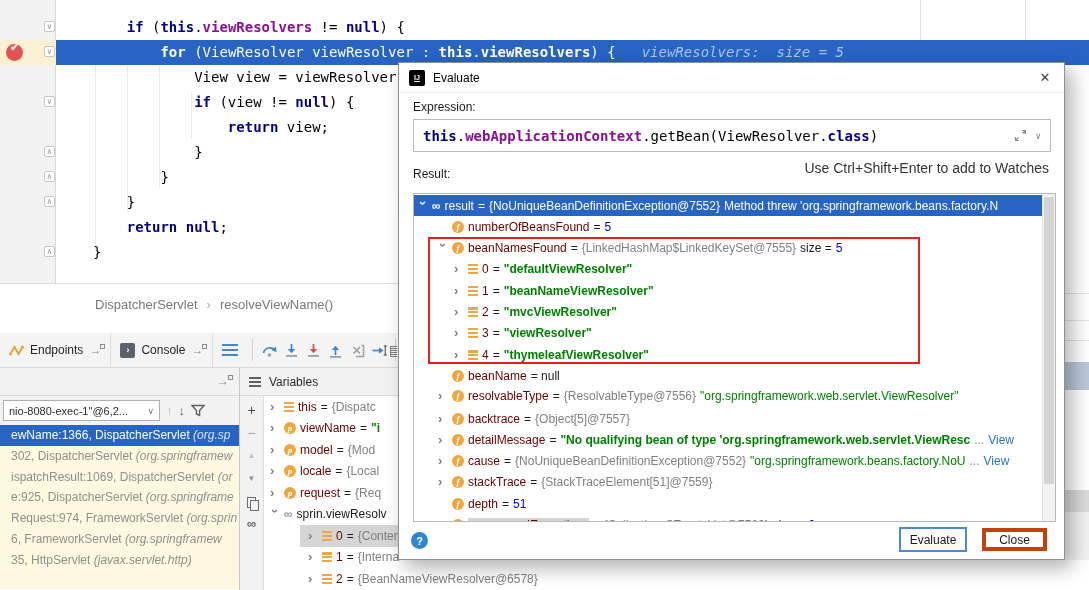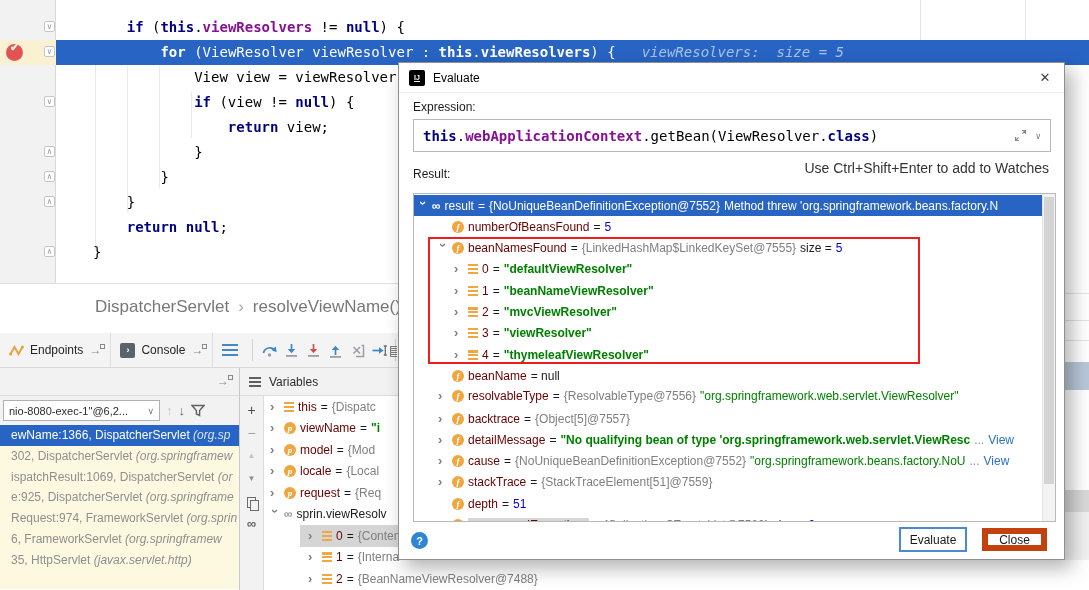--- a/index.html
+++ b/index.html
@@ -21,21 +21,21 @@
   .code{position:absolute;left:56px;top:15px;right:0;z-index:3;font-family:"DejaVu Sans Mono","Liberation Mono",monospace;font-size:14px;color:#000;}
   .code-line{height:25px;line-height:25px;white-space:pre;padding-left:37px;}
   .tok-k{color:#000080;font-weight:bold;}
   .tok-f{color:#871094;font-weight:bold;}
   .tok-p{color:#000;}
   .code-line.exec .tok-k,.code-line.exec .tok-f,.code-line.exec .tok-p{color:#fff;}
   .inline-hint{font-style:italic;color:#a9c3ea;margin-left:26px;}
 
   
   .crumbs{position:absolute;left:0;top:283px;width:100%;height:50px;background:#fff;border-top:1px solid #dedede;box-sizing:border-box;}
-  .crumbs-inner{position:absolute;left:95px;top:13px;font-size:17px;color:#787878;display:flex;gap:9px;align-items:center;}
+  .crumbs-inner{position:absolute;left:95px;top:13px;font-size:13px;color:#787878;display:flex;gap:9px;align-items:center;}
   .crumb-sep{color:#a8a8a8;}
   .dtoolbar{position:absolute;left:0;top:333px;width:100%;height:35px;background:#f4f4f4;border-bottom:1px solid #d9d9d9;box-sizing:border-box;display:flex;align-items:center;z-index:1;}
   .dtab{display:flex;align-items:center;gap:6px;padding:0 9px;height:34px;border-right:1px solid #dedede;font-size:12px;color:#262626;}
   .consic{width:15px;height:15px;background:#5a626b;border-radius:2px;color:#fff;font-size:9px;font-weight:bold;text-align:center;line-height:14px;}
   .consic::after{content:"›";}
   .ping{color:#8a8a8a;font-size:12px;position:relative;}
   .ping::before{content:"→";}
   .ping::after{content:"";position:absolute;right:-4px;top:1px;width:3px;height:3px;border:1px solid #8a8a8a;}
   .hamb{width:16px;height:12px;background:linear-gradient(#4688c7 0 2.5px,transparent 2.5px 5px,#4688c7 5px 7.5px,transparent 7.5px 10px,#4688c7 10px 12px);margin:0 9px;}
   .vsep{width:1px;height:22px;background:#d2d2d2;margin:0 5px;}
@@ -115,21 +115,21 @@
     display:flex;align-items:center;padding:0 9px;font-family:"DejaVu Sans Mono","Liberation Mono",monospace;font-size:14px;background:#fff;}
   .expr-icons{margin-left:auto;display:flex;align-items:center;gap:9px;}
   .hint{position:absolute;right:15px;top:97px;font-size:14px;color:#333;}
   .resbox{position:absolute;left:14px;top:130px;width:643px;height:329px;border:1px solid #b9b9b9;background:#fff;box-sizing:border-box;overflow:hidden;}
   .rrow{position:absolute;left:0;right:13px;height:21px;display:flex;align-items:center;font-size:12px;white-space:nowrap;overflow:hidden;gap:4px;}
   .sbar{position:absolute;right:0;top:0;width:13px;height:100%;background:#f3f3f3;border-left:1px solid #e4e4e4;box-sizing:border-box;}
   .sthumb{position:absolute;left:1px;right:1px;top:3px;height:287px;background:#d4d4d4;}
   .redbox{position:absolute;left:29px;top:174px;width:492px;height:127px;border:2px solid #ec1d1d;z-index:6;pointer-events:none;box-sizing:border-box;}
   .help{position:absolute;left:12px;bottom:10px;width:17px;height:17px;border-radius:50%;background:#2e86d3;color:#fff;font-size:11px;font-weight:bold;display:flex;align-items:center;justify-content:center;}
   .help::after{content:"?";}
-  .btn{position:absolute;bottom:8px;height:23px;font-size:12px;font-family:inherit;background:#fdfdfd;border:6px solid #c2410c;color:#1a1a1a;display:flex;align-items:center;justify-content:center;box-sizing:border-box;}
+  .btn{position:absolute;bottom:8px;height:23px;font-size:12px;font-family:inherit;background:#fdfdfd;border:4px solid #c2410c;color:#1a1a1a;display:flex;align-items:center;justify-content:center;box-sizing:border-box;}
   .btn.default{border:1px solid #4a8ad4;box-shadow:0 0 0 1px #4a8ad4;}
   .btn-evaluate{right:98px;width:66px;}
   .btn-close{right:17px;width:65px;}
 
   
   .artifacts{position:absolute;left:1065px;top:283px;width:24px;bottom:0;background:#fff;z-index:3;}
   .artline{position:absolute;left:0;width:100%;height:1px;background:#e3e3e3;}
   .artbar{position:absolute;left:0;width:100%;}
 </style>
 </head>
@@ -332,21 +332,21 @@
           <span class="ic-val"></span>
           <span class="sg-name">1</span>
           <span class="sg-plain"> = </span>
           <span class="sg-ref">{Interna</span>
         </div>
         <div class="trow" style="padding-left: 44px;">
           <span class="chev col"></span>
           <span class="ic-val"></span>
           <span class="sg-name">2</span>
           <span class="sg-plain"> = </span>
-          <span class="sg-ref">{BeanNameViewResolver@7488}</span>
+          <span class="sg-ref">{BeanNameViewResolver@6578}</span>
         </div>
       </div>
   </div>
 
   <div class="artifacts">
     <div class="artline" style="top:10px;"></div>
     <div class="artline" style="top:37px;"></div>
     <div class="artline" style="top:57px;"></div>
     <div class="artbar" style="top:79px;height:28px;background:#b9c7da;"></div>
     <div class="artbar" style="top:207px;height:22px;background:#d9d9d9;"></div>

